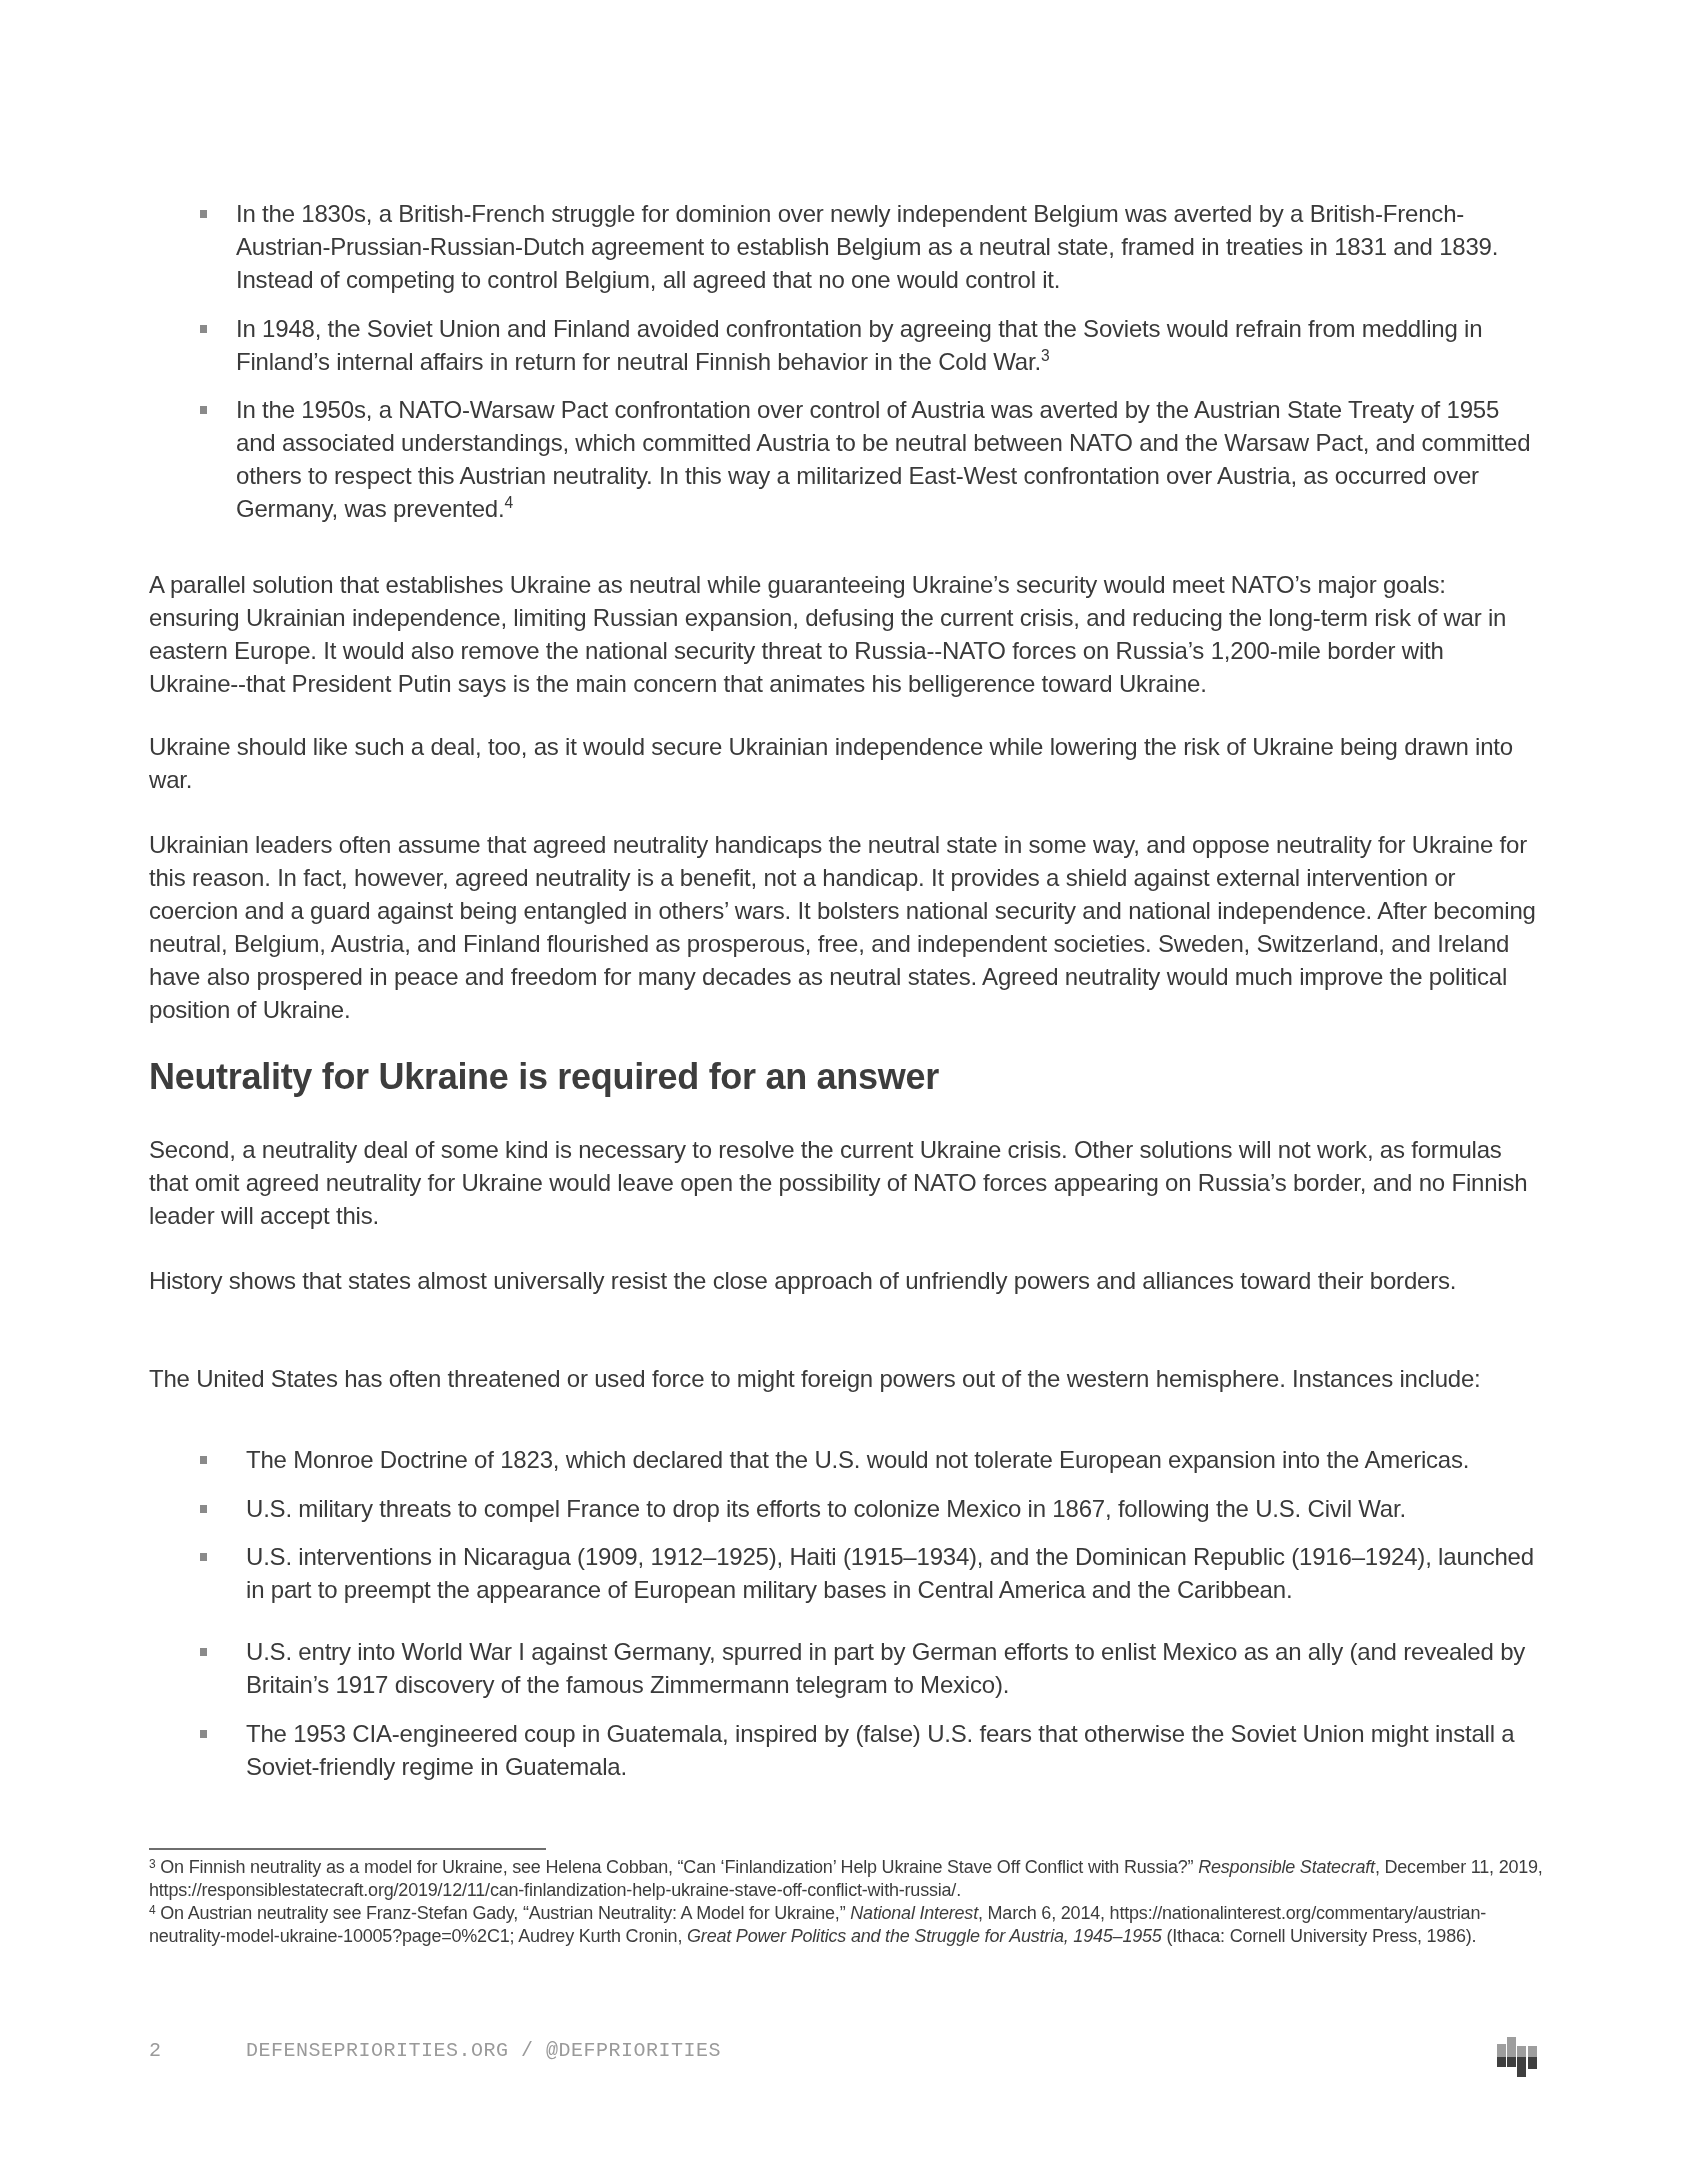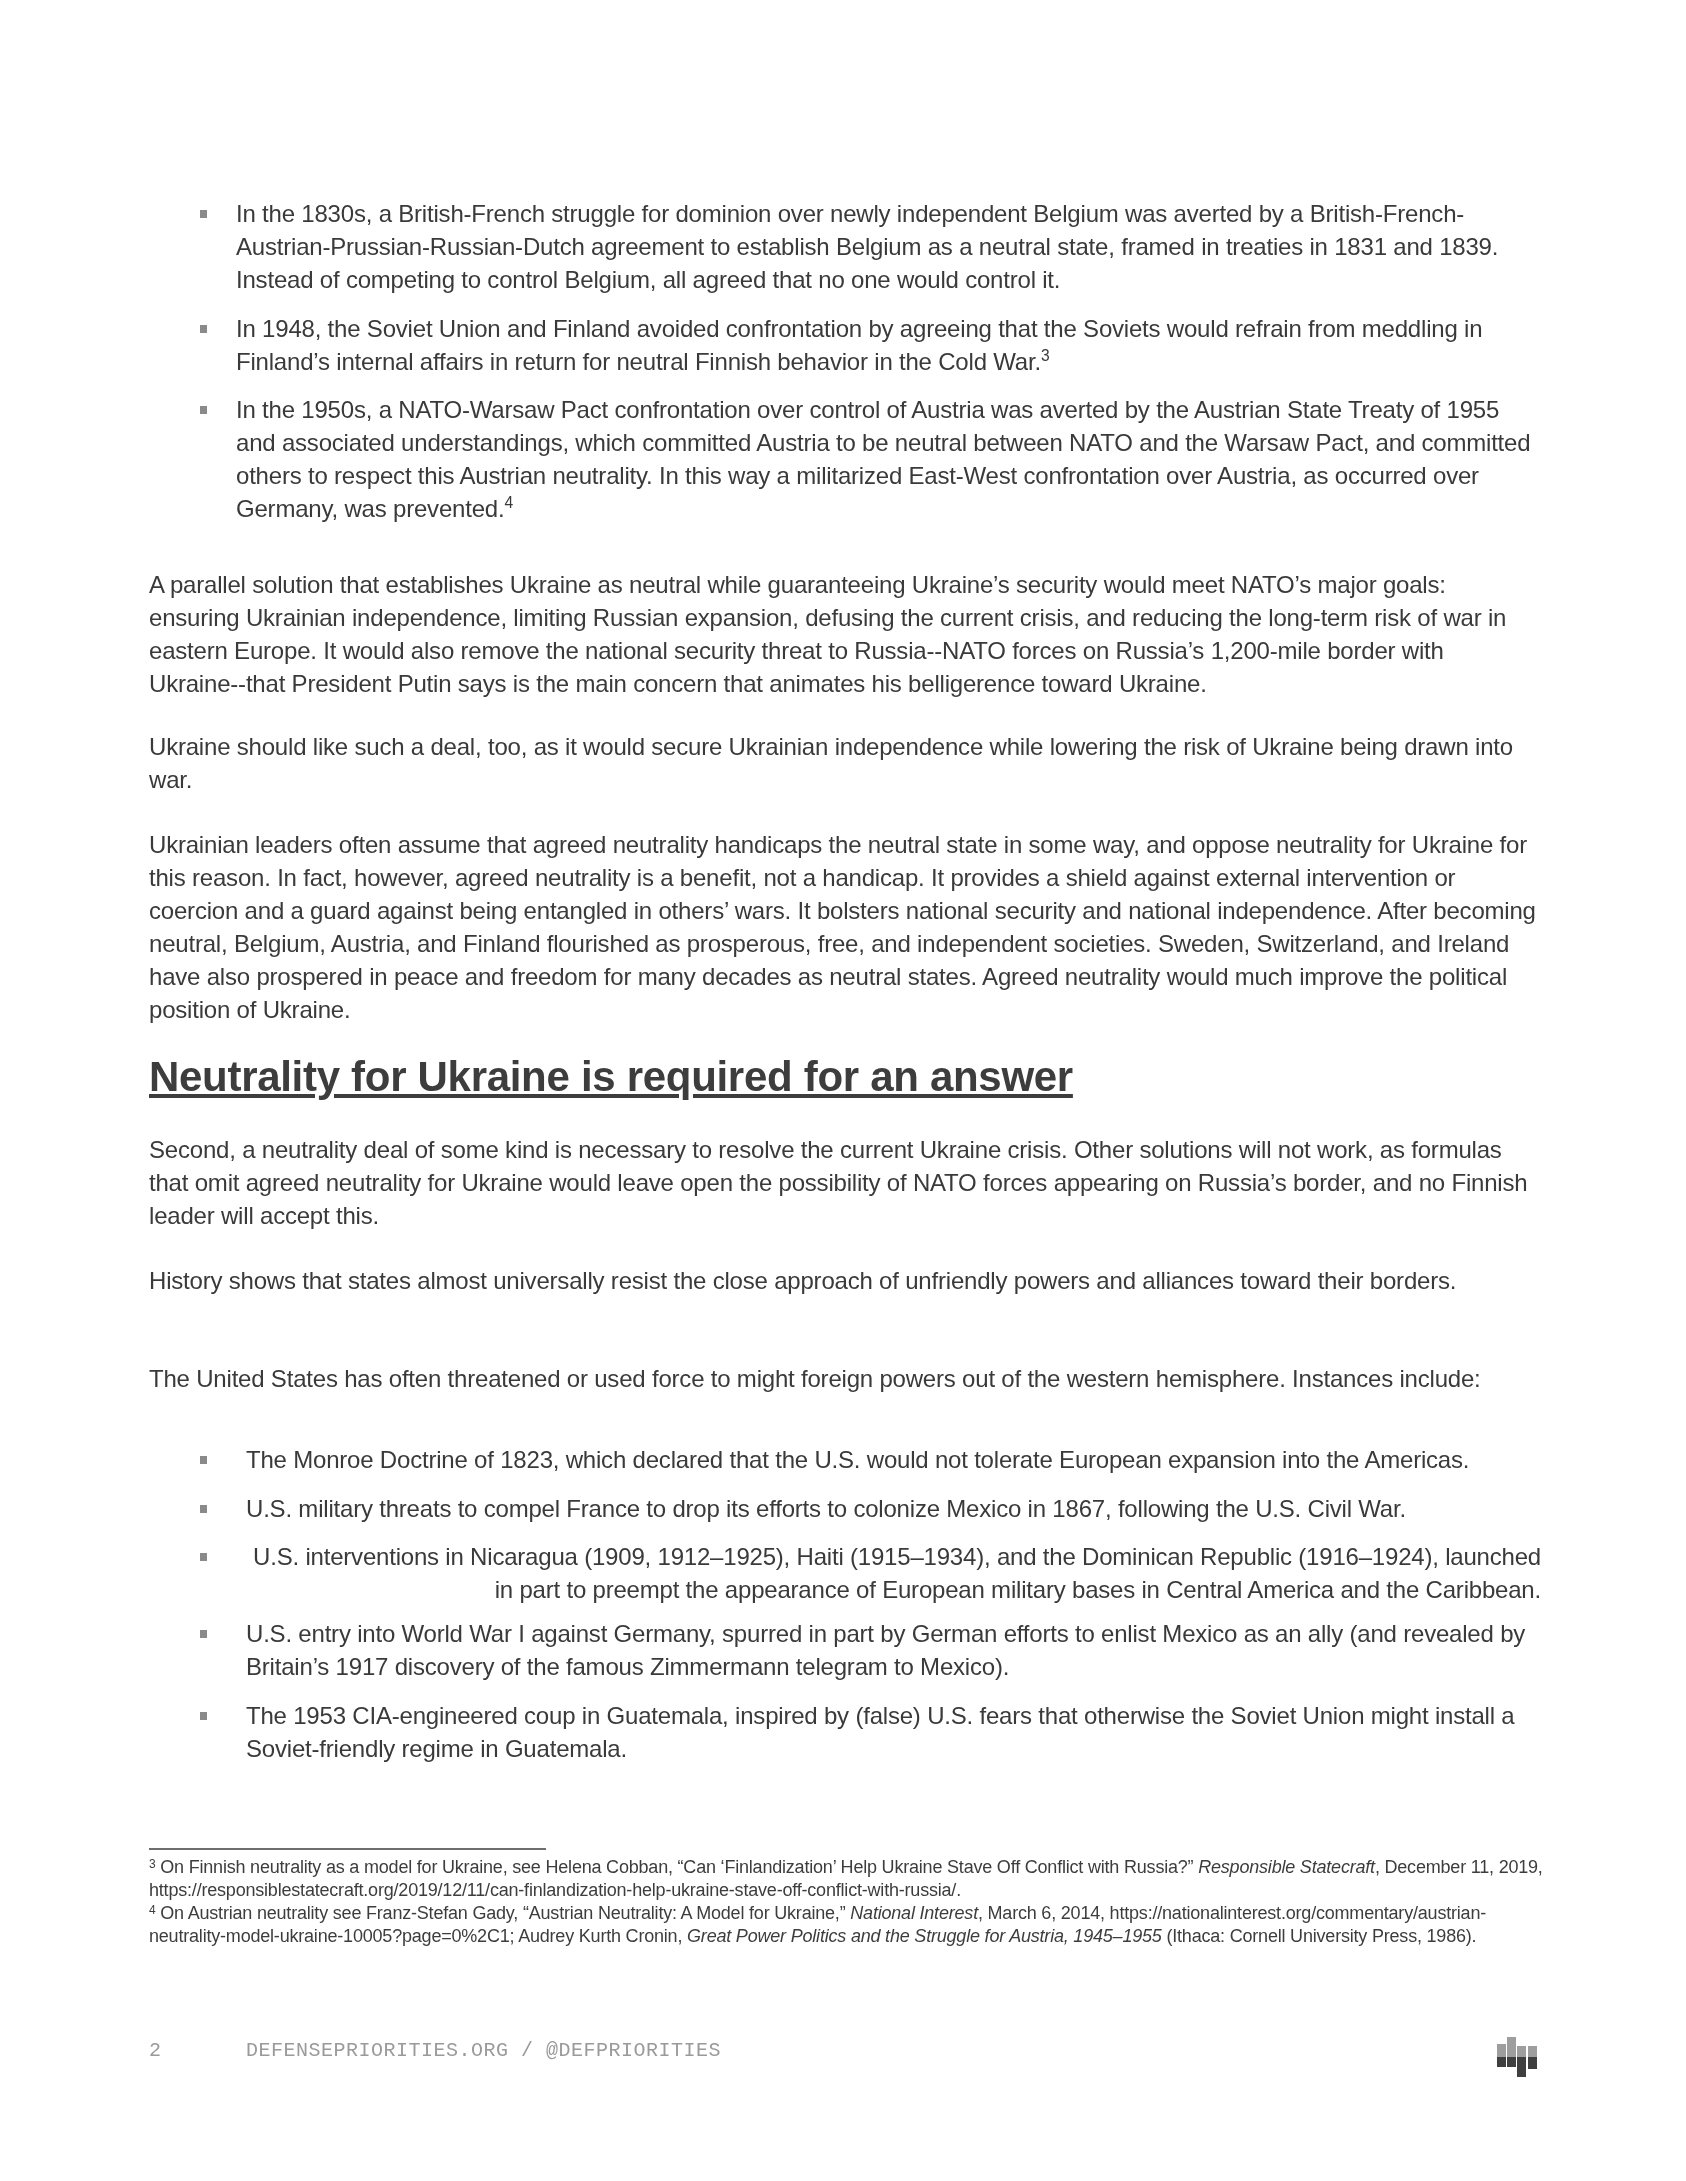--- a/index.html
+++ b/index.html
@@ -17,21 +17,21 @@
   .block { position: absolute; left: 149px; width: 1387px; margin: 0; }
   ul.blist { list-style: none; margin: 0; padding: 0; position: absolute; }
   ul.blist li { position: relative; margin: 0; }
   ul.blist li .marker {
     position: absolute; width: 7.3px; height: 8.3px; background: #8a8a8a; top: 13px;
   }
   sup { font-size: 15.6px; line-height: 0; vertical-align: 9.2px; }
   h2.section {
     position: absolute; left: 149px; top: 1056px; margin: 0;
     font-family: "Liberation Sans", sans-serif; font-weight: bold;
-    font-size: 42px; line-height: 42px; color: #3d3d3d; letter-spacing: -0.3px; text-decoration: underline;
+    font-size: 36px; line-height: 42px; color: #3d3d3d; letter-spacing: -0.3px;
   }
   .fn-rule { position: absolute; left: 149px; top: 1848px; width: 397px; height: 1.8px; background: #6e6e6e; }
   .footnotes {
     position: absolute; left: 149px; top: 1856px; width: 1396px;
     font-size: 18px; line-height: 23px; color: #3d3d3d; letter-spacing: -0.2px;
   }
   .footnotes p { margin: 0; }
   .footnotes sup { font-size: 12px; vertical-align: 5.5px; }
   .footer {
     position: absolute; top: 2039px; left: 149px;
@@ -76,21 +76,21 @@
 
   <ul class="blist body-text" style="left:200px; top:1443px; width:1341px;">
     <li style="padding-left:46px; margin-bottom:15.6px;">
       <span class="marker" style="left:0;"></span>
       <span>The Monroe Doctrine of 1823, which declared that the U.S. would not tolerate European expansion into the Americas.</span>
     </li>
     <li style="padding-left:46px; margin-bottom:15.6px;">
       <span class="marker" style="left:0;"></span>
       <span>U.S. military threats to compel France to drop its efforts to colonize Mexico in 1867, following the U.S. Civil War.</span>
     </li>
-    <li style="padding-left:46px; margin-bottom:11px;text-align:right;">
+    <li style="padding-left:46px; margin-bottom:29px;">
       <span class="marker" style="left:0;"></span>
       <span>U.S. interventions in Nicaragua (1909, 1912–1925), Haiti (1915–1934), and the Dominican Republic (1916–1924), launched in part to preempt the appearance of European military bases in Central America and the Caribbean.</span>
     </li>
     <li style="padding-left:46px; margin-bottom:15.6px;">
       <span class="marker" style="left:0;"></span>
       <span>U.S. entry into World War I against Germany, spurred in part by German efforts to enlist Mexico as an ally (and revealed by Britain’s 1917 discovery of the famous Zimmermann telegram to Mexico).</span>
     </li>
     <li style="padding-left:46px;">
       <span class="marker" style="left:0;"></span>
       <span>The 1953 CIA-engineered coup in Guatemala, inspired by (false) U.S. fears that otherwise the Soviet Union might install a Soviet-friendly regime in Guatemala.</span>

